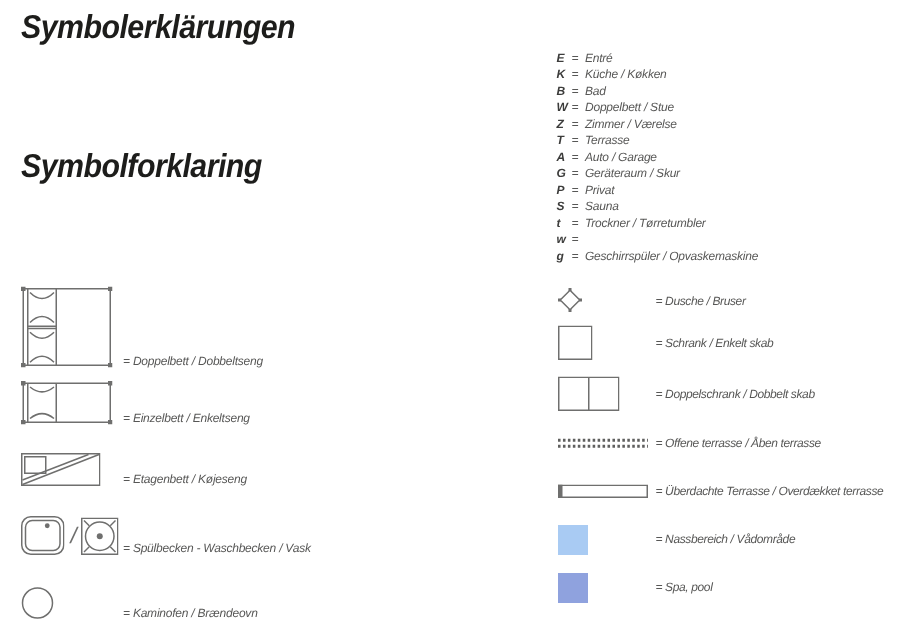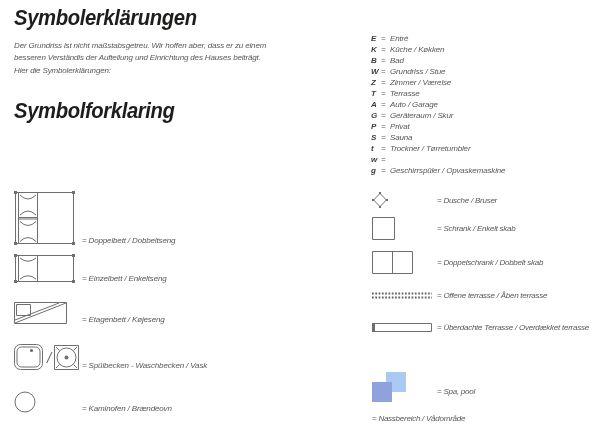--- a/index.html
+++ b/index.html
@@ -40,25 +40,20 @@
   svg.draw * { vector-effect:non-scaling-stroke; }
   .slash-sep { font-size:15px; color:#6f6f6e; margin:0 3px 0 4px; font-weight:400; }
   .bluebox { display:block; }
 </style>
 </head>
 <body>
 
 <div class="page">
 
   <h1 class="h1" style="top:5px;">Symbolerklärungen</h1>
-  <div class="para" style="top:40px;">
-    <div>Der Grundriss ist nicht maßstabsgetreu. Wir hoffen aber, dass er zu einem</div>
-    <div>besseren Verständis der Aufteilung und Einrichtung des Hauses beiträgt.</div>
-    <div>Hier die Symbolerklärungen:</div>
-  </div>
 
   <h1 class="h1" style="top:98px;">Symbolforklaring</h1>
 
   <div class="lrow" style="top:190px; height:55px;">
     <span class="iconbox">
       <svg class="draw" width="61" height="54" viewBox="0 0 61 54">
         <g stroke="#6f6f6e" stroke-width="1" fill="none">
           <rect x="1.5" y="1.5" width="58" height="51"></rect>
           <line x1="4.5" y1="1.5" x2="4.5" y2="52.5"></line>
           <line x1="23.5" y1="1.5" x2="23.5" y2="52.5"></line>
@@ -161,21 +156,21 @@
         <span>Küche / Køkken</span>
       </div>
     <div class="code-row">
         <span class="code-key">B</span>
         <span class="code-eq">=</span>
         <span>Bad</span>
       </div>
     <div class="code-row">
         <span class="code-key">W</span>
         <span class="code-eq">=</span>
-        <span>Grundriss / Stue</span>
+        <span>Doppelbett / Stue</span>
       </div>
     <div class="code-row">
         <span class="code-key">Z</span>
         <span class="code-eq">=</span>
         <span>Zimmer / Værelse</span>
       </div>
     <div class="code-row">
         <span class="code-key">T</span>
         <span class="code-eq">=</span>
         <span>Terrasse</span>
@@ -267,21 +262,21 @@
   <div class="rrow" style="top:323px; height:9px;">
     <span class="iconbox">
       <svg class="draw" width="60" height="9" viewBox="0 0 60 9">
         <rect x="0.5" y="0.5" width="59" height="8" stroke="#6f6f6e" stroke-width="1" fill="#ffffff"></rect>
         <rect x="0" y="0" width="3" height="9" fill="#6f6f6e"></rect>
       </svg>
     </span>
     <span class="legend-label">= Überdachte Terrasse / Overdækket terrasse</span>
   </div>
 
-  <div class="rrow" style="top:349px; height:21px;flex-direction:column;">
+  <div class="rrow" style="top:349px; height:21px;">
     <span class="iconbox">
       <svg class="bluebox" width="20" height="20" viewBox="0 0 20 20">
         <rect x="0" y="0" width="20" height="20" fill="#a9cbf3"></rect>
       </svg>
     </span>
     <span class="legend-label">= Nassbereich / Vådområde</span>
   </div>
 
   <div class="rrow" style="top:381px; height:21px;">
     <span class="iconbox">

